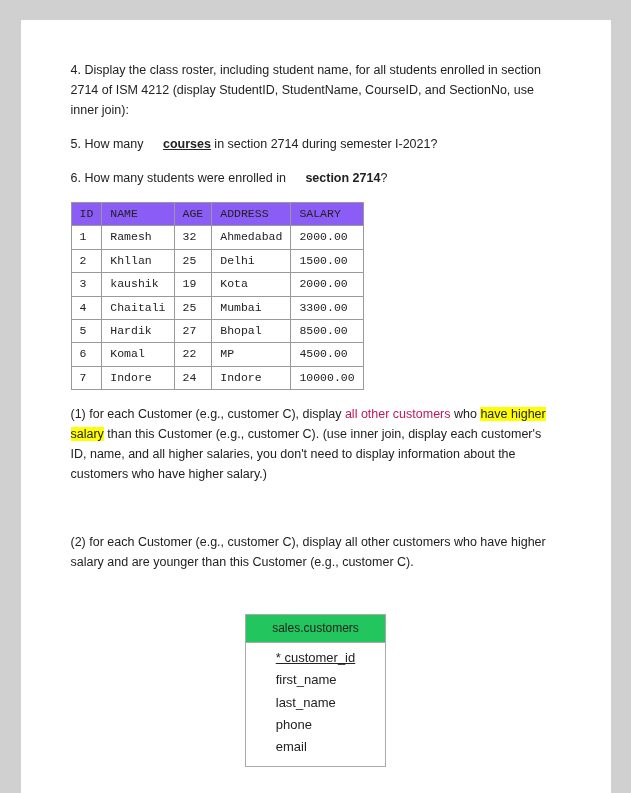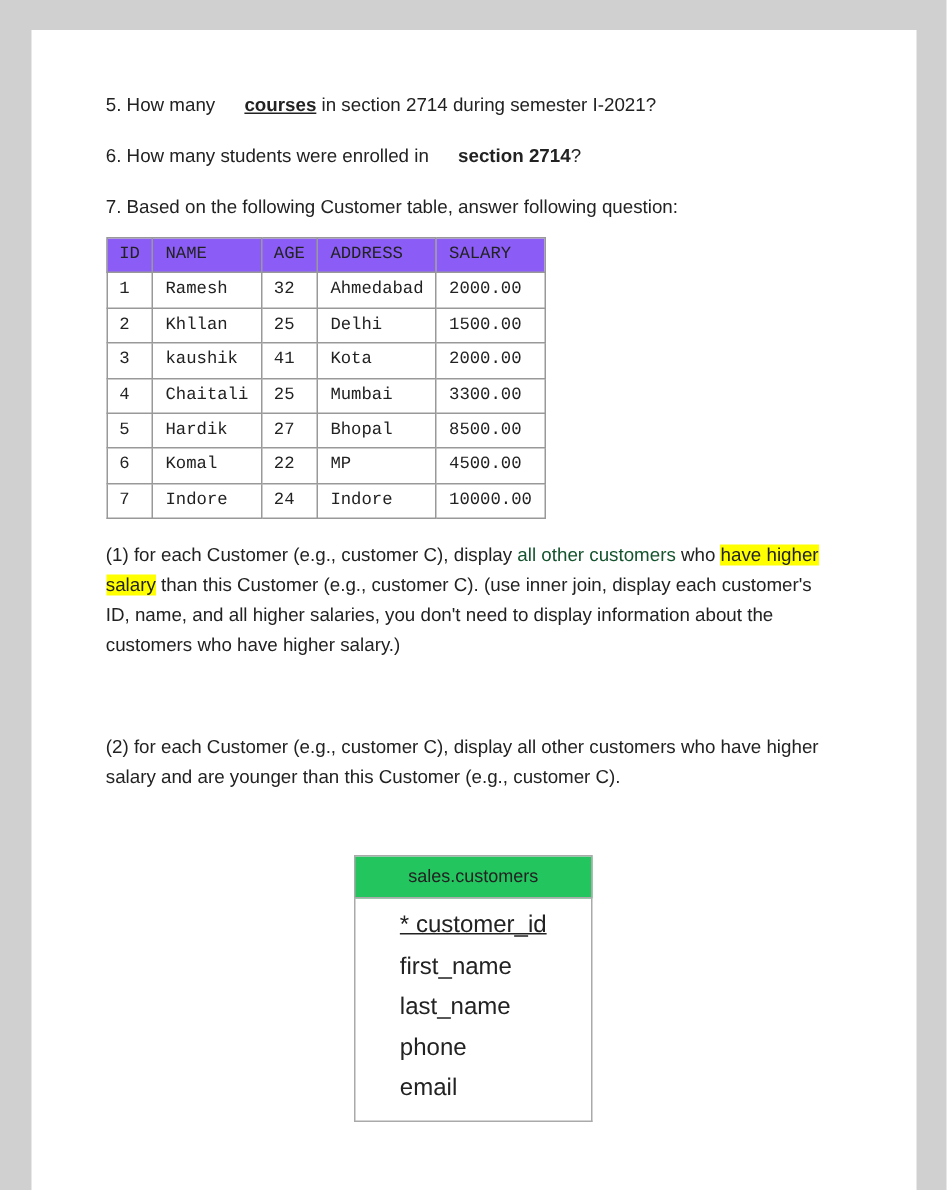--- a/index.html
+++ b/index.html
@@ -22,21 +22,21 @@
       color: #222;
     }
     .question {
       margin-bottom: 14px;
     }
     .question p {
       margin-bottom: 6px;
     }
     .bold { font-weight: bold; margin-left: 16px; }
     .underline { text-decoration: underline; }
-    .red { color: #14532d; }
+    .red { color: #be185d; }
     .yellow-bg { background-color: #ffff00; }
 
     
     .customer-table {
       border-collapse: collapse;
       font-family: 'Courier New', monospace;
       font-size: 11.5px;
       margin: 10px 0 14px 0;
       border: 1px solid #999;
     }
@@ -66,55 +66,57 @@
       padding: 3px 20px;
       border-bottom: 1px solid #aaa;
       font-weight: normal;
     }
     .sales-table-body {
       padding: 4px 20px 8px 30px;
       line-height: 1.7;
     }
     .sales-table-body p {
       margin: 0;
-      font-size: 16px;
+      font-size: 13px;
     }
     .pk { text-decoration: underline; }
 
     .section-space {
       margin-top: 10px;
     }
   </style>
 </head>
 <body>
 
 <div class="page">
 
+  <div class="question">
+    <p>
+      <span>4.</span>
+      Display the class roster, including student name, for all students enrolled in section 2714 of ISM 4212 (display StudentID, StudentName, CourseID, and SectionNo, use inner join):
+    </p>
+  </div>
 
   <div class="question">
     <p>
       <span>5.</span>
       How many <span class="underline bold">courses</span> in section 2714 during semester I-2021?
     </p>
   </div>
 
   <div class="question">
     <p>
       <span>6.</span>
       How many students were enrolled in <span class="bold">section 2714</span>?
     </p>
   </div>
 
   <div class="section-space"></div>
 
   <div class="question">
-    <p>
-      <span>7.</span>
-      Based on the following Customer table, answer following question:
-    </p>
 
     <table class="customer-table">
       <thead>
         <tr>
           <th>ID</th>
           <th>NAME</th>
           <th>AGE</th>
           <th>ADDRESS</th>
           <th>SALARY</th>
         </tr>
@@ -130,21 +132,21 @@
         <tr>
           <td>2</td>
           <td>Khllan</td>
           <td>25</td>
           <td>Delhi</td>
           <td>1500.00</td>
         </tr>
         <tr>
           <td>3</td>
           <td>kaushik</td>
-          <td>41</td>
+          <td>19</td>
           <td>Kota</td>
           <td>2000.00</td>
         </tr>
         <tr>
           <td>4</td>
           <td>Chaitali</td>
           <td>25</td>
           <td>Mumbai</td>
           <td>3300.00</td>
         </tr>

